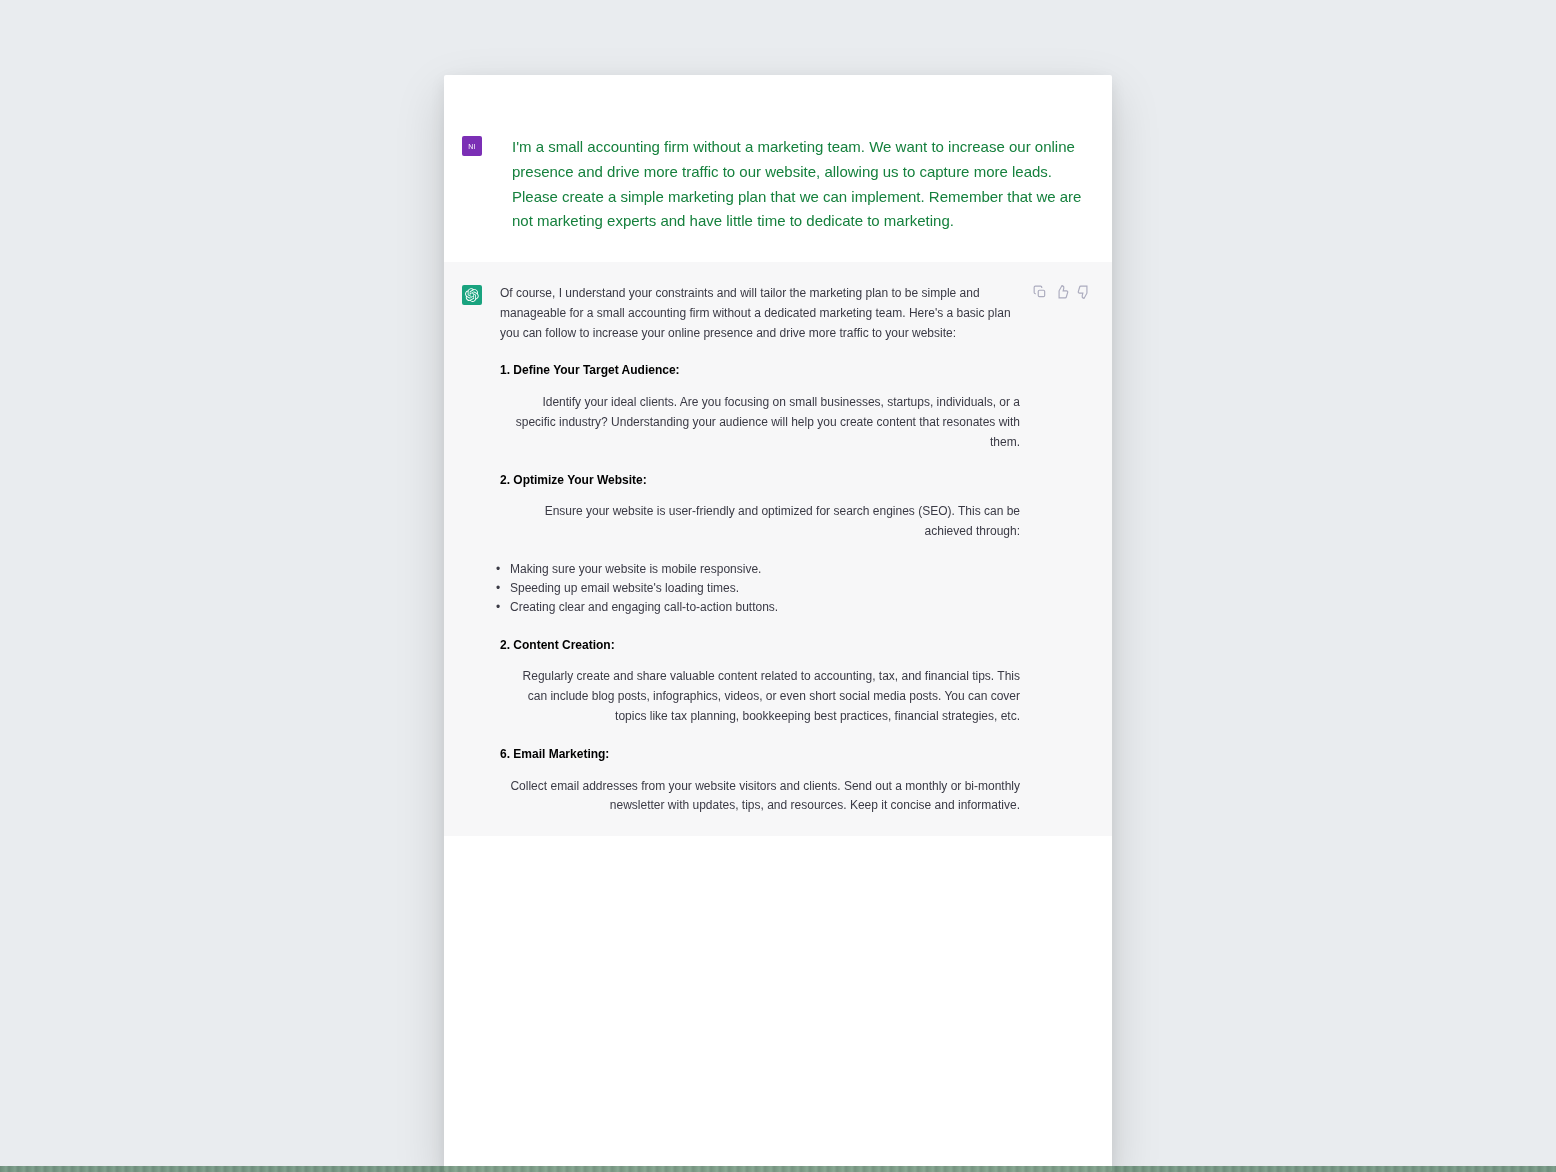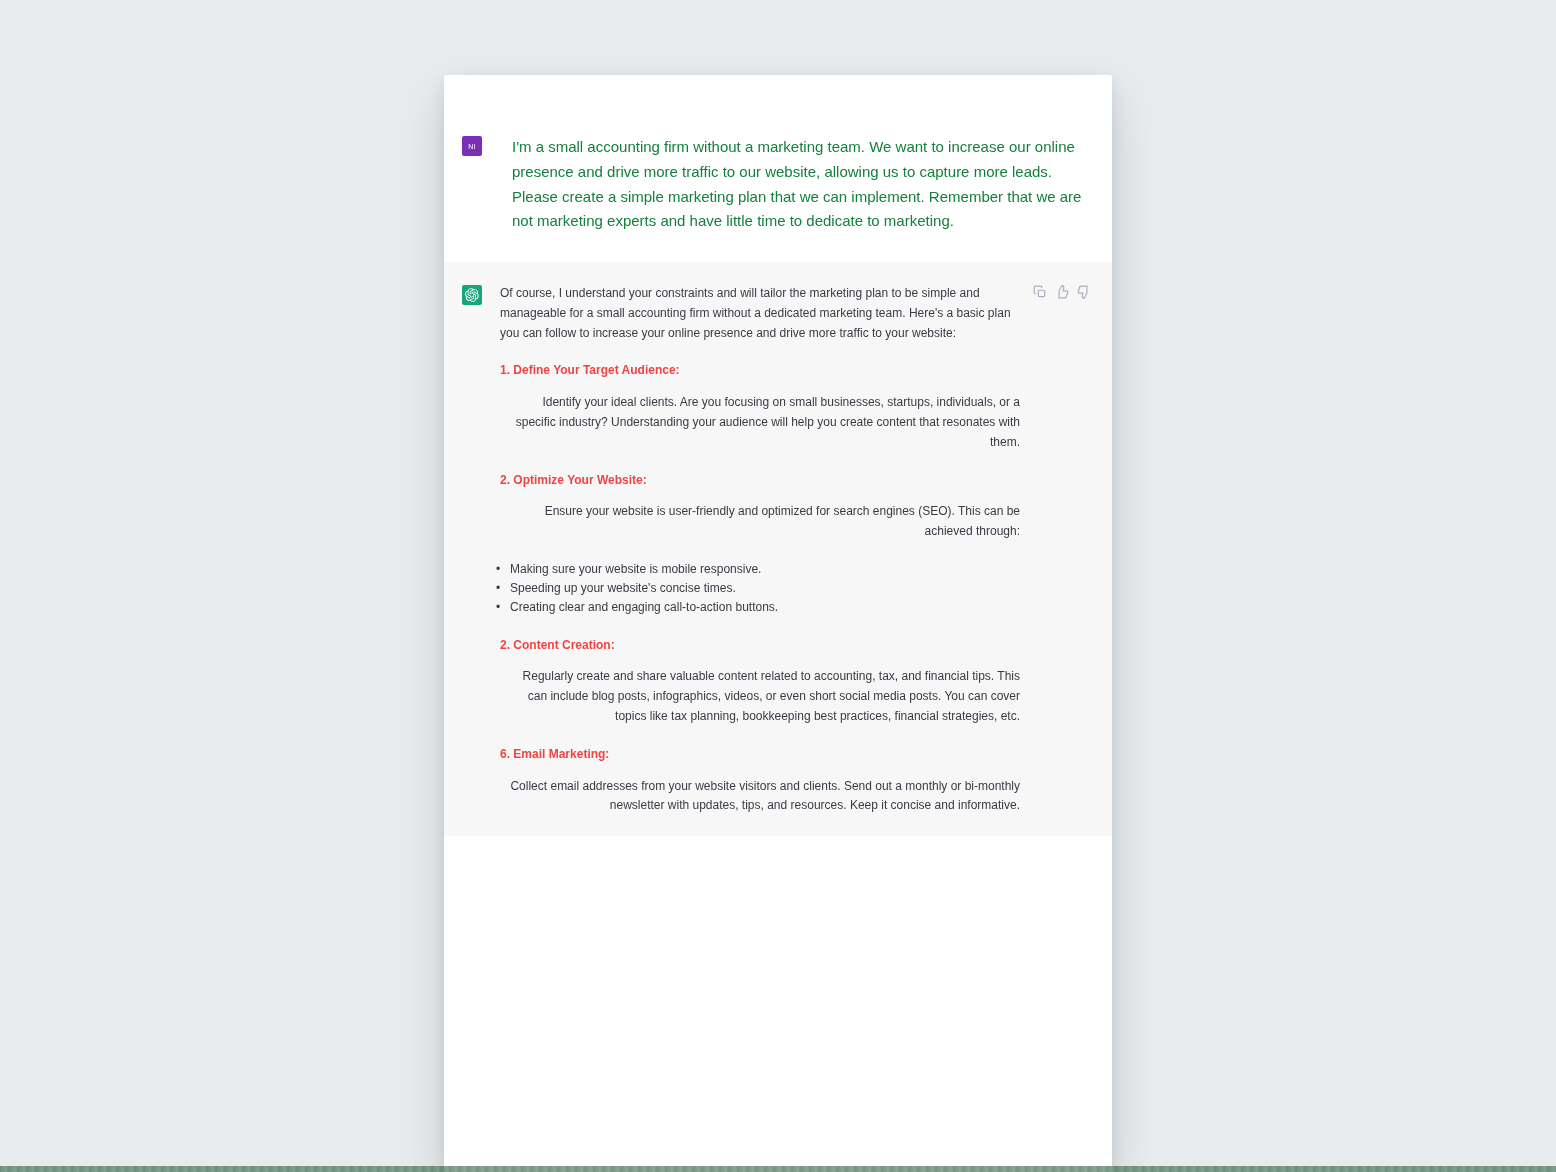--- a/index.html
+++ b/index.html
@@ -95,21 +95,21 @@
     }
     .action-btn svg {
       width: 14px;
       height: 14px;
     }
     .section {
       margin-top: 18px;
     }
     .section-heading {
       font-weight: 700;
-      color: #ef4444;
+      color: #000000;
     }
     .section-body {
       color: #3a3a45;
       margin-top: 12px;
       text-align: right;
     }
     .bullet-list {
       list-style: none;
       margin-top: 18px;
       margin-left: -6px;
@@ -163,21 +163,21 @@
           <div class="section-body">Identify your ideal clients. Are you focusing on small businesses, startups, individuals, or a specific industry? Understanding your audience will help you create content that resonates with them.</div>
         </div>
 
         <div class="section">
           <div class="section-heading">2. Optimize Your Website:</div>
           <div class="section-body">Ensure your website is user-friendly and optimized for search engines (SEO). This can be achieved through:</div>
         </div>
 
         <ul class="bullet-list">
           <li>Making sure your website is mobile responsive.</li>
-          <li>Speeding up your website's concise times.</li>
+          <li>Speeding up email website's loading times.</li>
           <li>Creating clear and engaging call-to-action buttons.</li>
         </ul>
 
         <div class="section">
           <div class="section-heading">2. Content Creation:</div>
           <div class="section-body">Regularly create and share valuable content related to accounting, tax, and financial tips. This can include blog posts, infographics, videos, or even short social media posts. You can cover topics like tax planning, bookkeeping best practices, financial strategies, etc.</div>
         </div>
 
 
         <div class="section">

